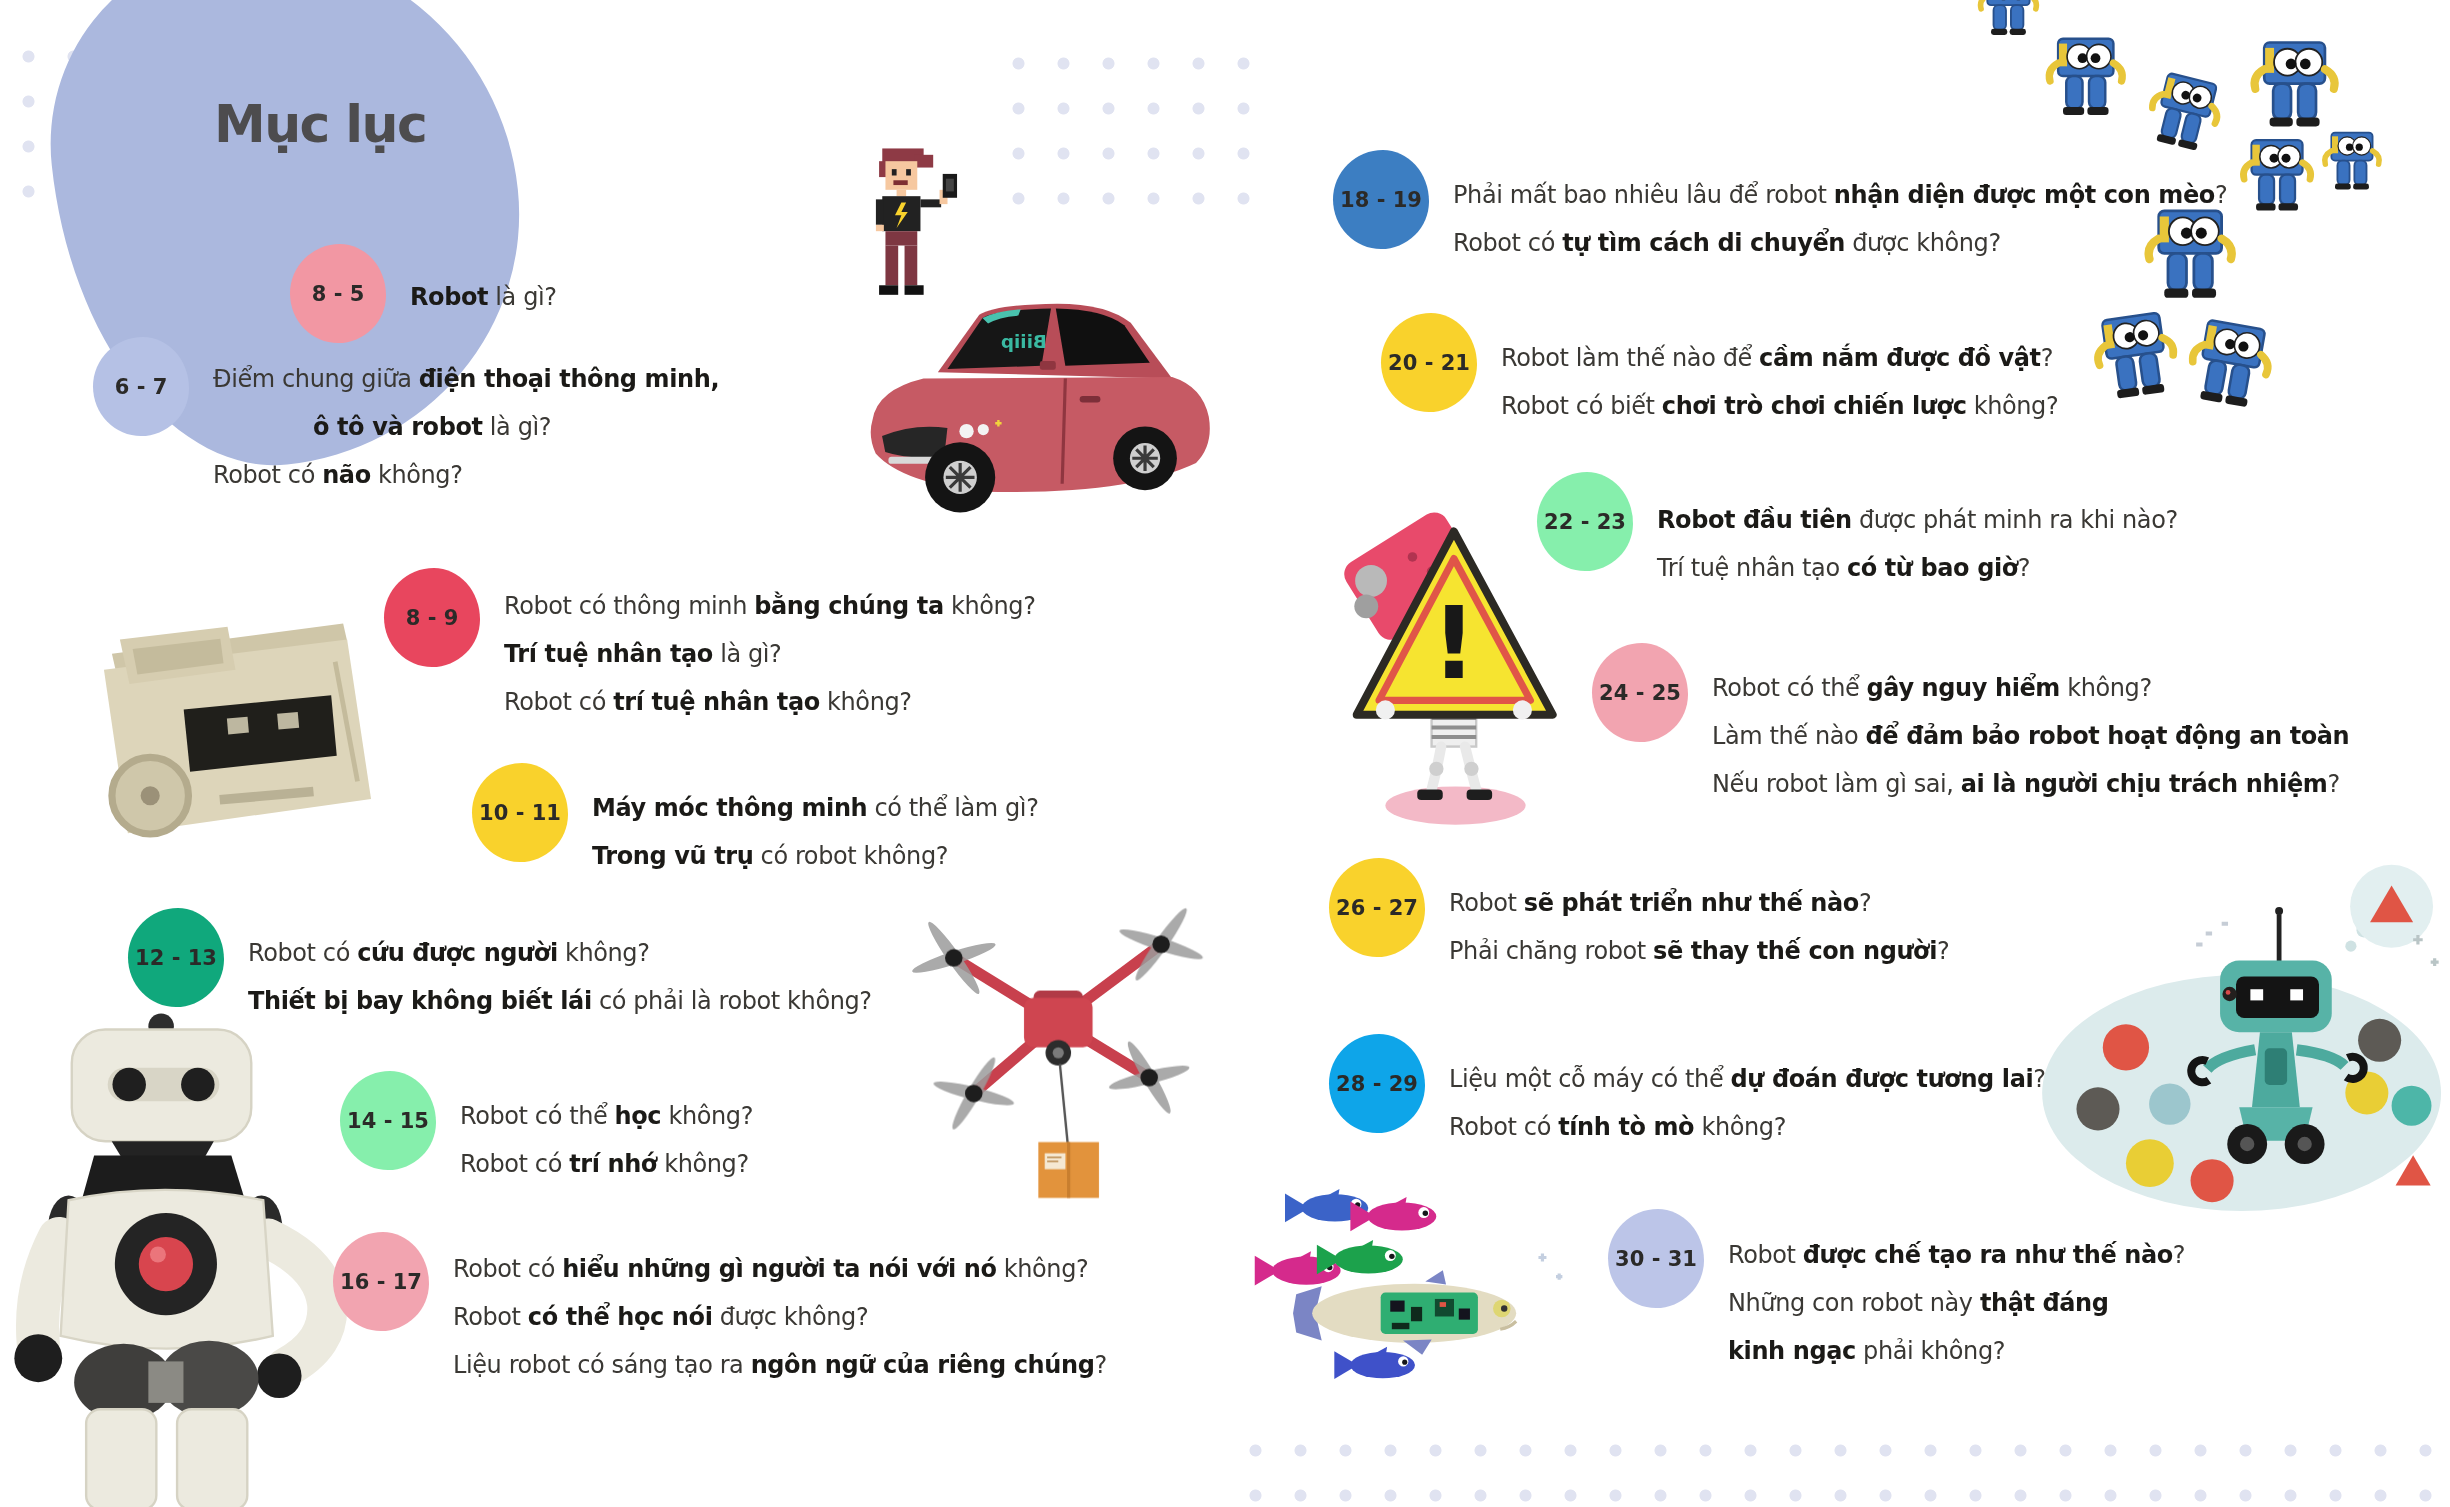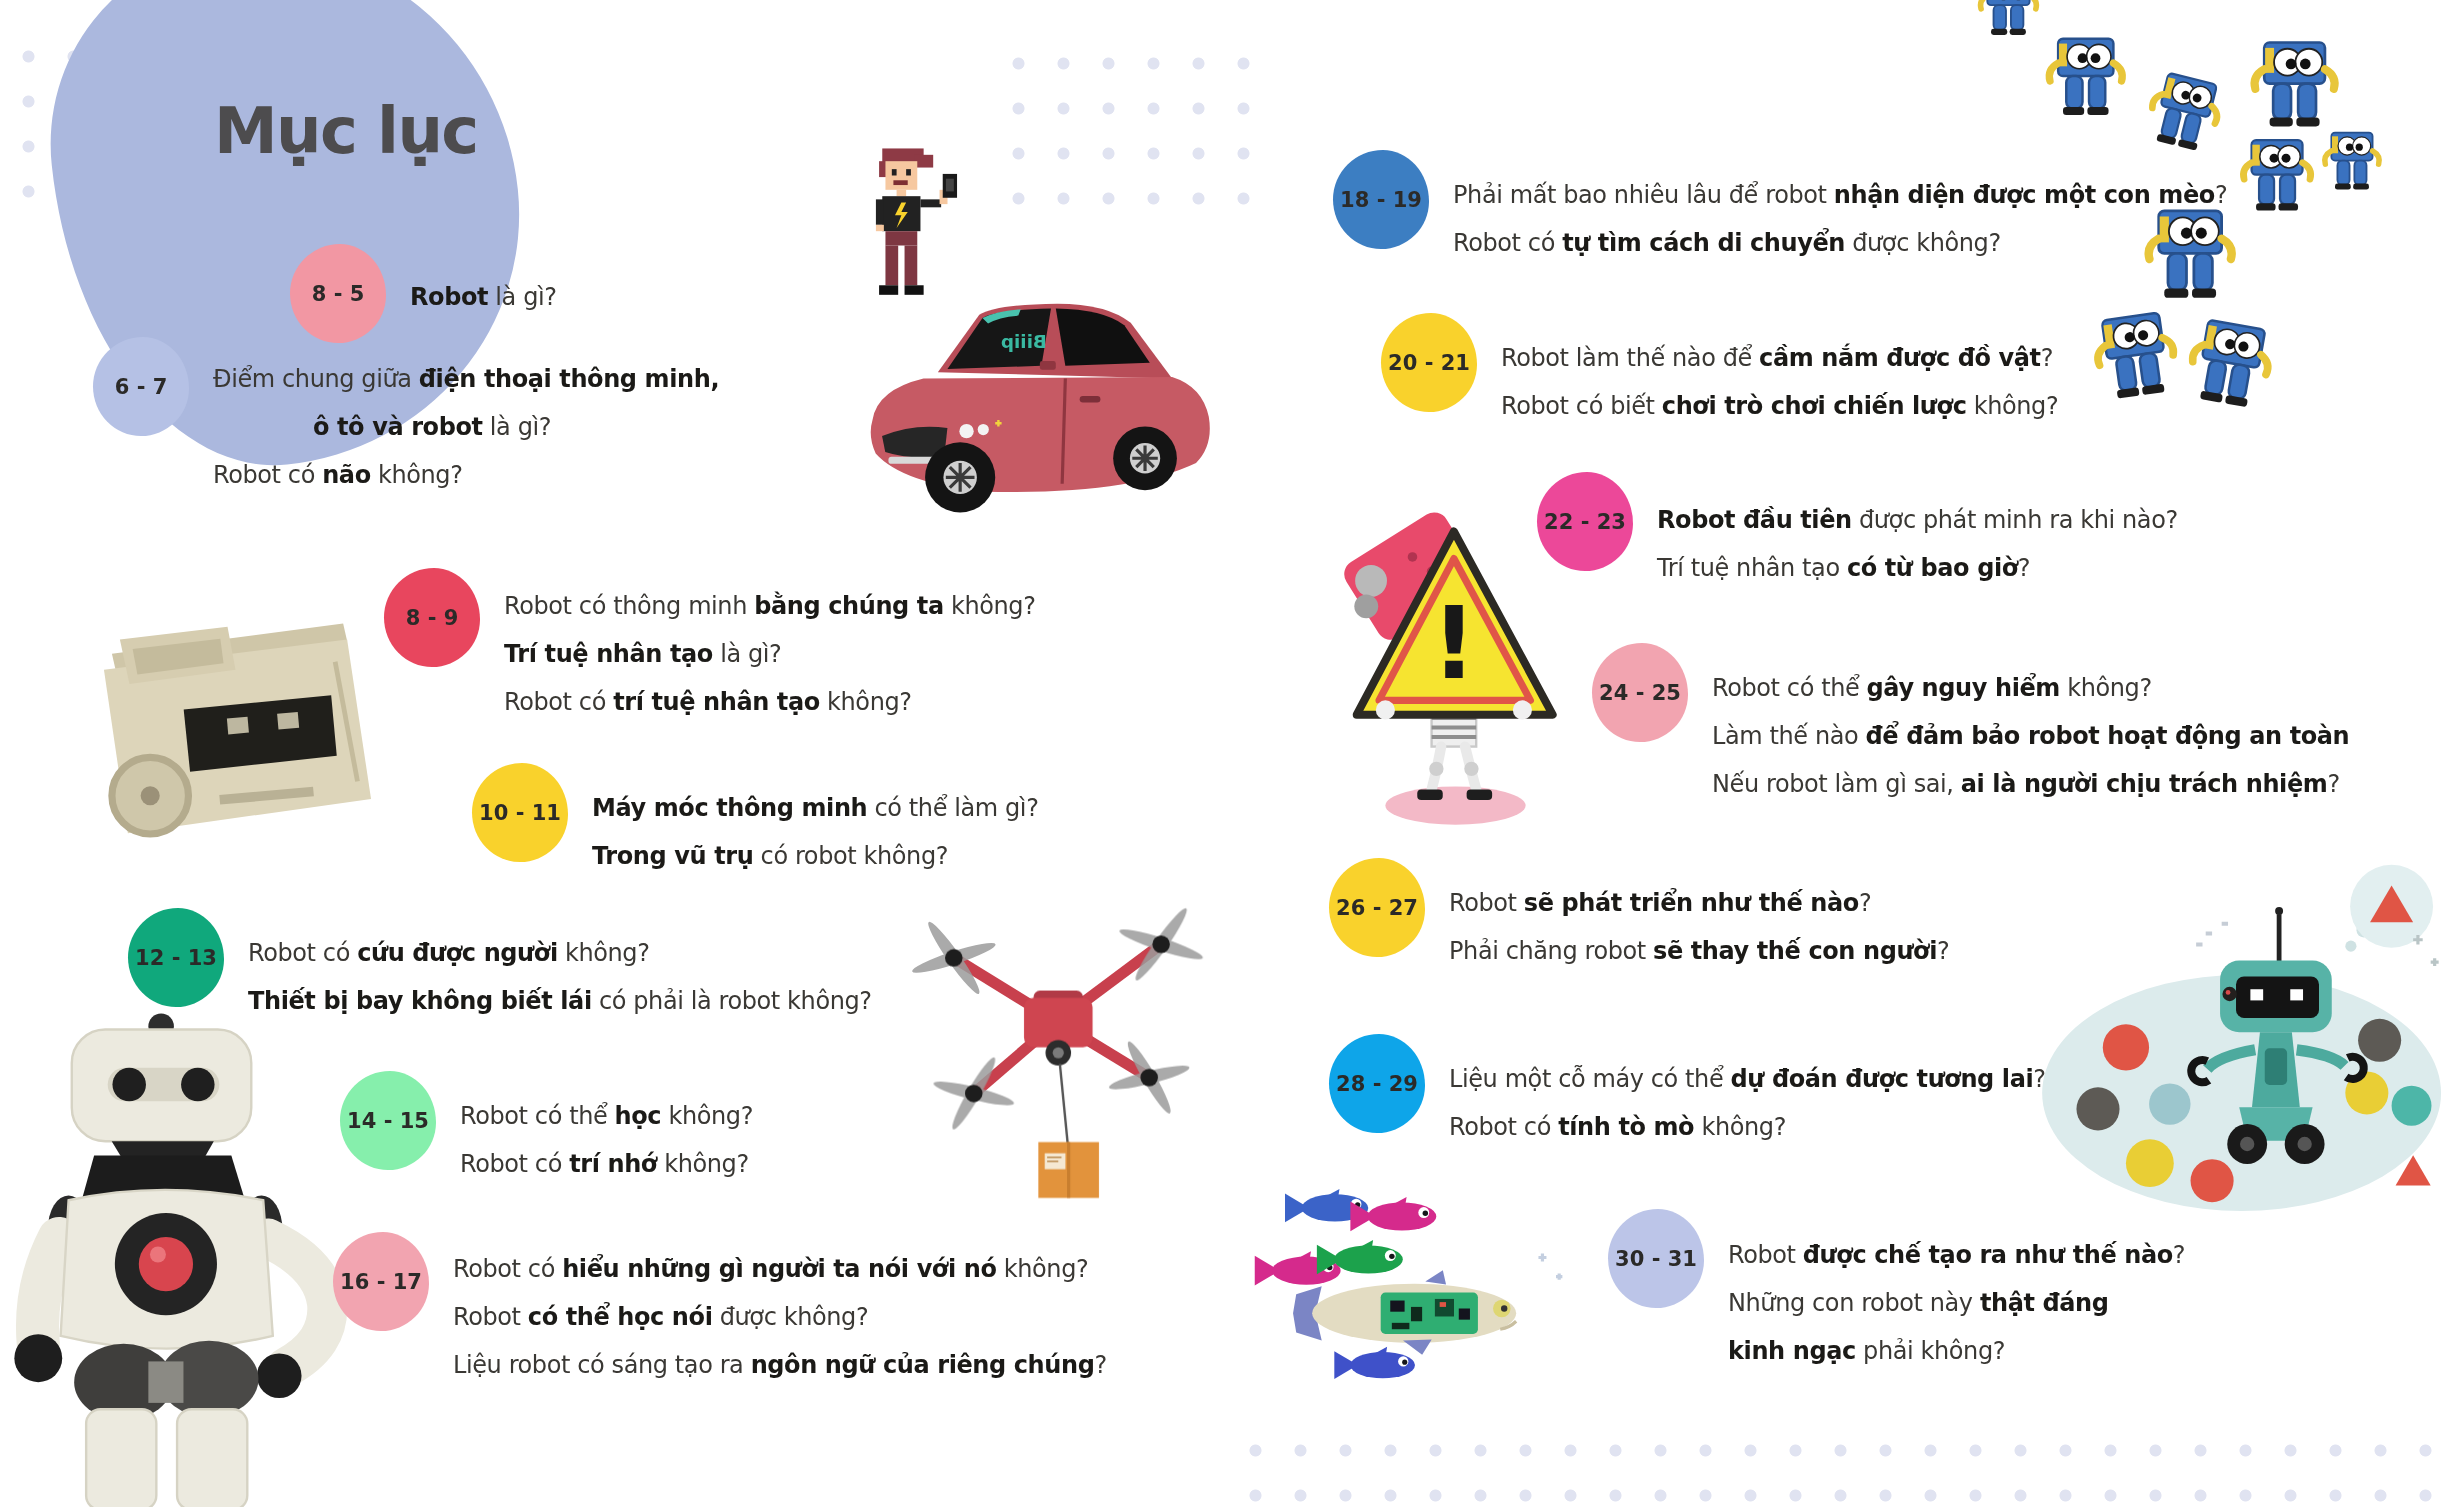--- a/index.html
+++ b/index.html
@@ -20,21 +20,21 @@
 
   
   .blob{
     position:absolute;left:57px;top:-57px;width:461px;height:520px;
     background:#abb8de;z-index:1;
     border-radius:42% 58% 56% 44% / 38% 52% 48% 62%;
     transform:rotate(-6deg);
   }
   .title{
     position:absolute;left:214px;top:94px;z-index:2;margin:0;
-    font-size:64px;font-weight:900;color:#4d4c4e;letter-spacing:-1.6px;
+    font-size:52px;font-weight:900;color:#4d4c4e;letter-spacing:-1.6px;
   }
 
   
   .entry{position:absolute;z-index:3;}
   .badge{
     position:absolute;left:0;top:0;width:96px;height:99px;
     border-radius:52% 48% 50% 50% / 50% 52% 48% 50%;
     display:flex;align-items:center;justify-content:center;
     font-size:21px;font-weight:800;color:#2b2a28;white-space:nowrap;
   }
@@ -143,21 +143,21 @@
 
   <section class="entry e9">
     <span class="badge" style="background: rgb(249, 210, 44);">20 - 21</span>
     <div class="lines">
       <p class="line"><span>Robot làm thế nào để </span><span class="bseg">cầm nắm được đồ vật</span><span>?</span></p>
       <p class="line"><span>Robot có biết </span><span class="bseg">chơi trò chơi chiến lược</span><span> không?</span></p>
     </div>
   </section>
 
   <section class="entry e10">
-    <span class="badge" style="background: #ec4899;">22 - 23</span>
+    <span class="badge" style="background: #86efac;">22 - 23</span>
     <div class="lines">
       <p class="line"><span class="bseg">Robot đầu tiên</span><span> được phát minh ra khi nào?</span></p>
       <p class="line"><span>Trí tuệ nhân tạo </span><span class="bseg">có từ bao giờ</span><span>?</span></p>
     </div>
   </section>
 
   <section class="entry e11">
     <span class="badge" style="background: rgb(242, 164, 176);">24 - 25</span>
     <div class="lines">
       <p class="line"><span>Robot có thể </span><span class="bseg">gây nguy hiểm</span><span> không?</span></p>

